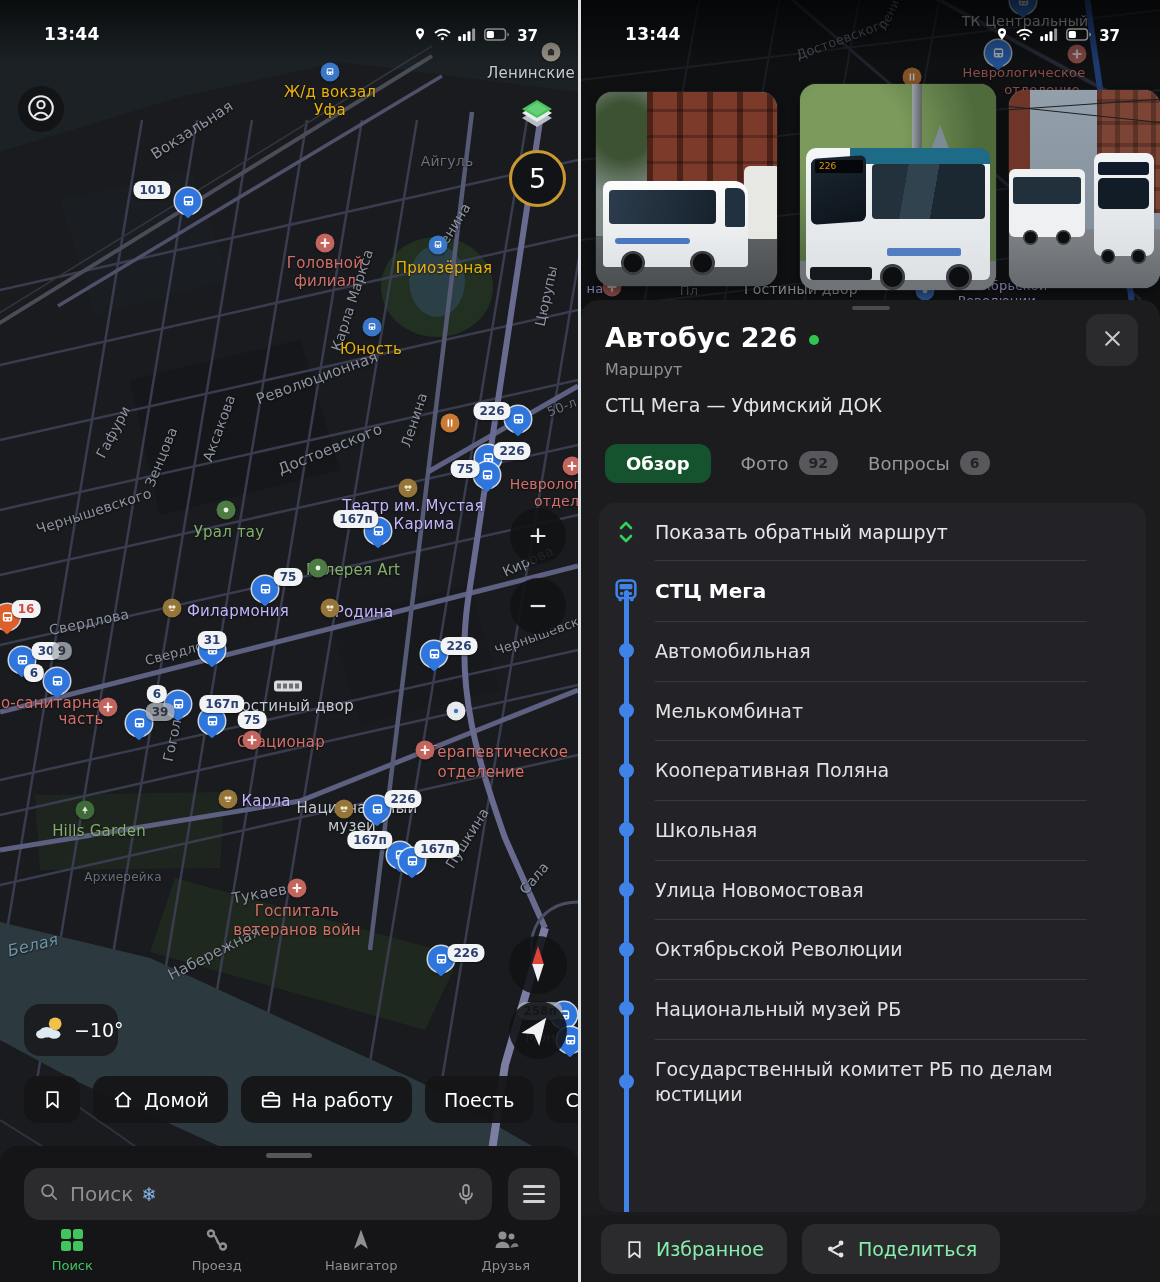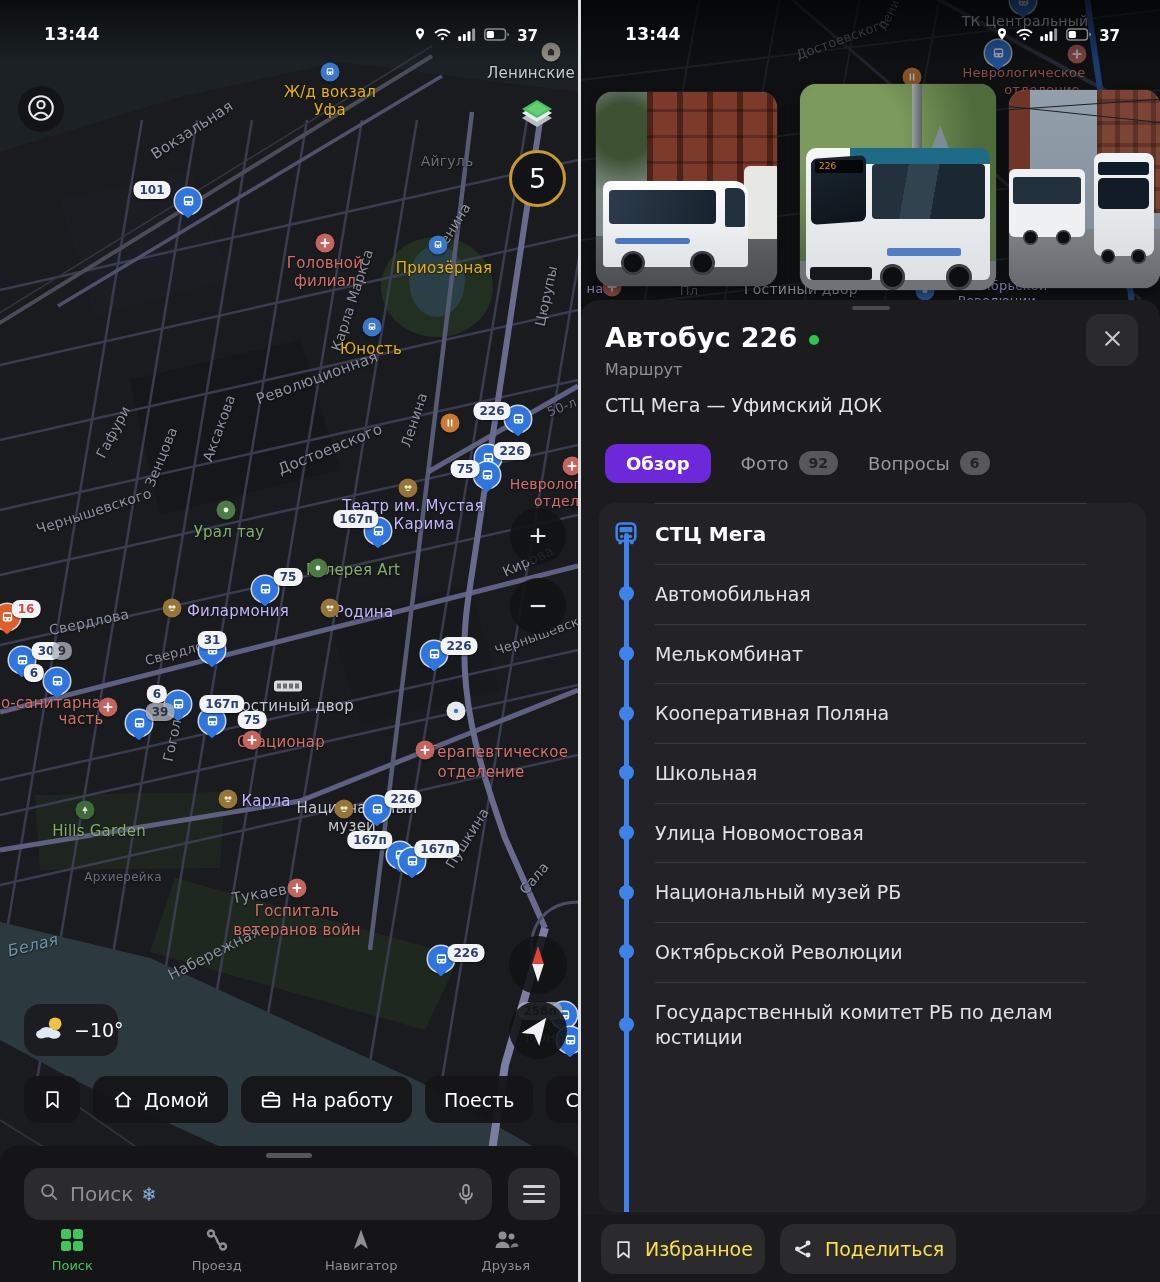--- a/index.html
+++ b/index.html
@@ -90,42 +90,42 @@
   .panel .handle{top:6px;background:#4a4a4e;width:38px;height:4px;}
   .panel-head{position:relative;padding:22px 24px 0 24px;}
   .title-row{display:flex;align-items:center;gap:11px;}
   .title-row h1{margin:0;font-size:27px;font-weight:700;color:#fff;letter-spacing:.2px;}
   .live-dot{width:10px;height:10px;border-radius:50%;background:#30c551;margin-top:4px;}
   .close-btn{position:absolute;right:22px;top:14px;width:52px;height:52px;border-radius:14px;background:#2b2b2e;
     border:none;cursor:pointer;display:flex;align-items:center;justify-content:center;}
   .subtitle{margin-top:7px;font-size:16px;color:#8f8f94;}
   .endpoints{margin-top:15px;font-size:19px;color:#e3e3e6;}
   .tabs{margin-top:25px;display:flex;align-items:center;gap:30px;height:44px;}
-  .tab-pill{background:#6d28d9;border-radius:12px;padding:9px 21px;font-size:18px;font-weight:700;color:#fff;cursor:pointer;}
+  .tab-pill{background:#14532d;border-radius:12px;padding:9px 21px;font-size:18px;font-weight:700;color:#fff;cursor:pointer;}
   .tab{display:flex;align-items:center;gap:10px;cursor:pointer;}
   .tab .t-lbl{font-size:18px;color:#96969b;}
   .t-badge{background:#57575c;color:#232327;font-size:14px;font-weight:700;padding:4px 10px;border-radius:13px;}
   .route-card{position:absolute;left:18px;right:14px;top:203px;bottom:70px;background:#232327;
     border-radius:16px;overflow:hidden;}
   .reverse-row{display:flex;align-items:center;height:57px;cursor:pointer;}
   .rail-slot{width:56px;flex:0 0 56px;align-self:stretch;position:relative;}
   .rev-ic{position:absolute;left:17px;top:50%;transform:translateY(-50%);display:flex;}
   .rev-text{font-size:19px;color:#e8e8eb;}
   .stops{position:relative;}
   .rail{position:absolute;left:25px;top:30px;width:5px;height:720px;border-radius:3px;background:#3f82e8;z-index:0;}
   .stop-row{display:flex;align-items:center;position:relative;z-index:1;cursor:pointer;}
   .stop-dot{position:absolute;left:20px;top:50%;margin-top:-7.5px;width:15px;height:15px;border-radius:50%;background:#3f82e8;}
   .stop-bus-icon{position:absolute;left:13px;top:50%;margin-top:-14px;display:flex;}
   .stop-text{flex:1;padding:17px 14px 17px 0;font-size:19px;color:#e2e2e5;border-top:1px solid #39393d;
     max-width:432px;line-height:1.3;}
   .stop-row.first .stop-text{font-weight:700;font-size:20px;color:#fff;}
   .actionbar{position:absolute;left:0;right:0;bottom:0;height:67px;background:#19191b;display:flex;gap:15px;
     padding:9px 0 0 20px;z-index:7;}
-  .act-btn{height:50px;border-radius:14px;background:#2b2b2e;border:none;cursor:pointer;color:#fde047;
-    display:inline-flex;align-items:center;gap:11px;padding:0 12px;font-size:19px;font-family:inherit;}
+  .act-btn{height:50px;border-radius:14px;background:#2b2b2e;border:none;cursor:pointer;color:#86efac;
+    display:inline-flex;align-items:center;gap:11px;padding:0 23px;font-size:19px;font-family:inherit;}
 </style>
 </head>
 <body>
 
 <div class="stage">
 
   <section class="screen" id="screen-left">
     <svg class="mapsvg" width="578" height="1282" viewBox="0 0 578 1282">
       <rect width="578" height="1282" fill="#191b1e"></rect>
       <polygon points="0,0 578,0 578,92 340,62 180,97 0,152" fill="#1d2328" opacity="0.7"></polygon>
@@ -889,20 +889,31 @@
               <span class="t-lbl">Фото</span>
               <span class="t-badge">92</span>
             </div>
             <div class="tab">
               <span class="t-lbl">Вопросы</span>
               <span class="t-badge">6</span>
             </div>
           </div>
       </div>
       <div class="route-card">
+        <div class="reverse-row">
+          <div class="rail-slot">
+            <span class="rev-ic">
+                <svg viewBox="0 0 20 26" width="20" height="26" fill="none" stroke="#2fd159" stroke-width="2.6" stroke-linecap="round" stroke-linejoin="round">
+                  <path d="M5 9 10 4l5 5"></path>
+                  <path d="M5 17l5 5 5-5"></path>
+                </svg>
+              </span>
+          </div>
+          <div class="rev-text">Показать обратный маршрут</div>
+        </div>
         <div class="stops" id="stops">
           <div class="rail"></div>
         <div class="stop-row first">
               <div class="rail-slot">
                 <span class="stop-bus-icon">
                   <svg viewBox="0 0 24 24" width="28" height="28">
                     <rect x="4" y="3" width="16" height="15" rx="3.5" fill="none" stroke="#3f82e8" stroke-width="2.2"></rect>
                     <rect x="6.5" y="6" width="11" height="4.5" rx="1" fill="#3f82e8"></rect>
                     <circle cx="8.3" cy="14.2" r="1.5" fill="#3f82e8"></circle>
                     <circle cx="15.7" cy="14.2" r="1.5" fill="#3f82e8"></circle>
@@ -940,27 +951,27 @@
             <div class="stop-row">
               <div class="rail-slot">
                 <span class="stop-dot"></span>
               </div>
               <div class="stop-text">Улица Новомостовая</div>
             </div>
             <div class="stop-row">
               <div class="rail-slot">
                 <span class="stop-dot"></span>
               </div>
-              <div class="stop-text">Национальный музей РБ</div>
+              <div class="stop-text">Октябрьской Революции</div>
             </div>
             <div class="stop-row">
               <div class="rail-slot">
                 <span class="stop-dot"></span>
               </div>
-              <div class="stop-text">Октябрьской Революции</div>
+              <div class="stop-text">Национальный музей РБ</div>
             </div>
             <div class="stop-row">
               <div class="rail-slot">
                 <span class="stop-dot"></span>
               </div>
               <div class="stop-text">Государственный комитет РБ по делам юстиции</div>
             </div>
           </div>
       </div>
       <div class="actionbar" id="actionbar">

